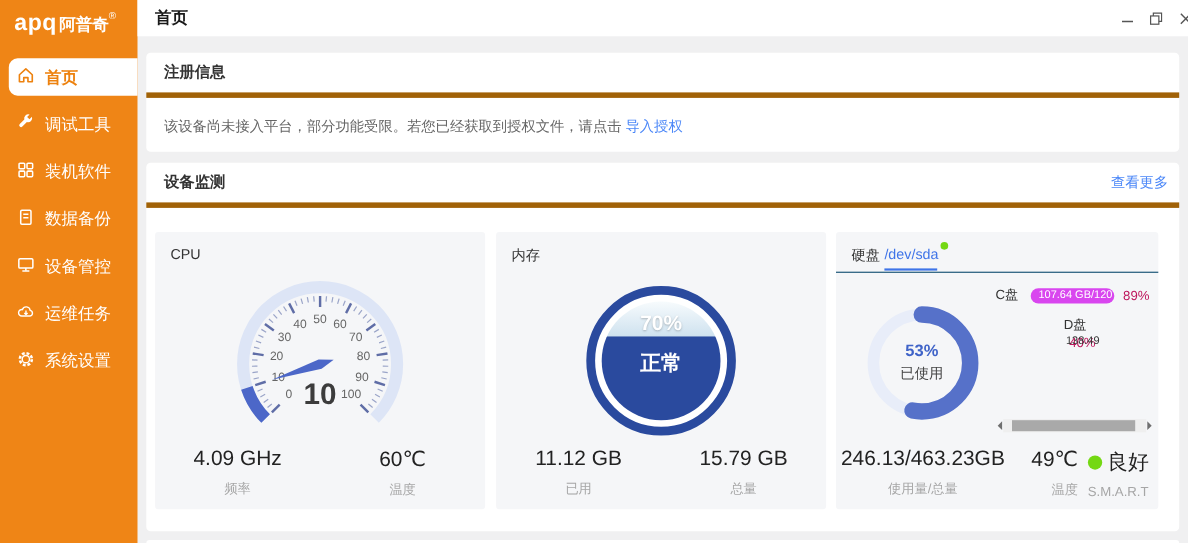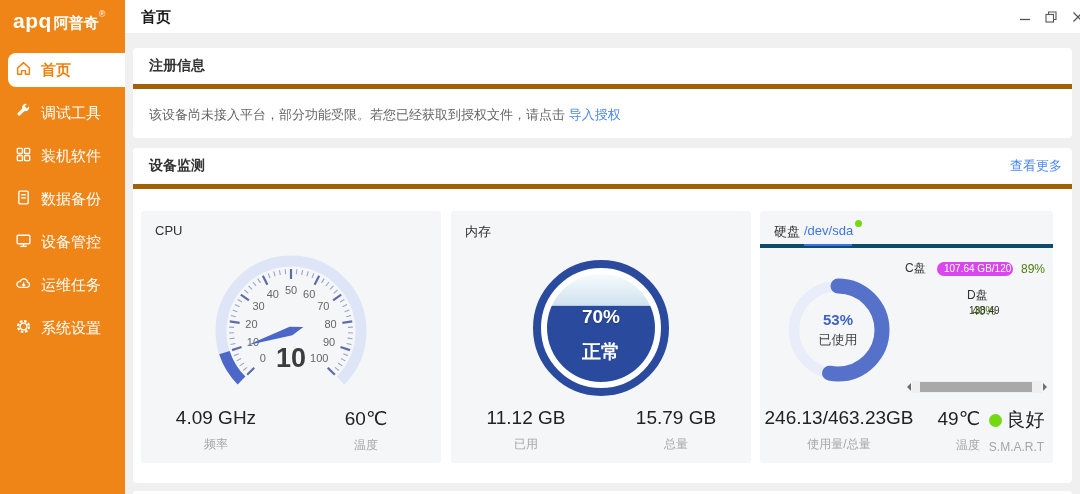--- a/index.html
+++ b/index.html
@@ -51,45 +51,45 @@
   
   #gauge { position:absolute; left:0; top:28px; }
 
   
   #mem-circle { position:absolute; left:82px; top:49px; width:136px; height:136px;
     border-radius:50%; border:8px solid #2a4a9e; background:#fff;
     display:flex; align-items:center; justify-content:center; }
   #mem-fill { width:108px; height:108px; border-radius:50%; position:relative; overflow:hidden; }
   #mem-texts { position:absolute; left:0; right:0; top:0; bottom:0; display:flex;
     flex-direction:column; align-items:center; color:#fff; font-weight:700; }
-  #mem-pct { margin-top:32px; font-size:19px; text-shadow:0 1px 2px rgba(0,0,0,.25); }
+  #mem-pct { margin-top:10px; font-size:19px; text-shadow:0 1px 2px rgba(0,0,0,.25); }
   #mem-status { margin-top:11px; font-size:19px; }
 
   
-  #disk-tab-row { position:absolute; left:0; right:0; top:0; height:37px; border-bottom:4px solid #0c4a6e; }
+  #disk-tab-row { position:absolute; left:0; right:0; top:0; height:37px; border-bottom:1px solid #0c4a6e; }
   #disk-title { position:absolute; left:14px; top:12px; font-size:13px; color:#333; }
   #disk-tab { position:absolute; left:44px; top:12px; font-size:13px; color:#3f74e8; cursor:pointer; }
   #disk-tab-dot { position:absolute; right:-9px; top:-3px; width:7px; height:7px;
     border-radius:50%; background:#74d813; }
   #disk-tab-underline { position:absolute; left:44px; top:33px; width:48px; height:2px; background:#3f74e8; }
   #donut-wrap { position:absolute; left:23px; top:64px; width:110px; height:110px; }
   #donut-center { position:absolute; left:0; top:0; width:110px; height:110px; display:flex;
     flex-direction:column; align-items:center; justify-content:center; }
   #donut-pct { font-size:15px; font-weight:700; color:#3f63c8; }
   #donut-label { font-size:13px; color:#444; margin-top:3px; }
 
   .part-row { position:absolute; left:145px; width:150px; height:15px; display:flex; align-items:center; }
   #part-row-0 { top:50px; } #part-row-1 { top:76px;flex-direction:column; }
   .part-name { width:26px; font-size:12px; color:#333; }
   .part-track { width:76px; height:14px; margin-left:6px; background:#d946ef; border-radius:7px; position:relative; }
   .part-fill { height:14px; background:#2e7cf5; border-radius:7px; }
   .part-text { position:absolute; top:1px; font-size:10px; line-height:12px; white-space:nowrap; }
   #part-row-0 .part-text { left:7px; color:#fff; }
   #part-row-1 .part-text { left:24px; color:#333; }
-  .part-pct { margin-left:8px; font-size:12px; color:#4d7c0f; }
+  .part-pct { margin-left:8px; font-size:12px; color:#be185d; }
 
   #disk-scrollbar { position:absolute; left:143px; top:170px; width:148px; height:12px;
     display:flex; align-items:center; }
   .sb-arrow { width:0; height:0; border:4px solid transparent; cursor:pointer; }
   #sb-left  { border-right-color:#6f6f6f; margin-right:1px; }
   #sb-right { border-left-color:#6f6f6f; margin-left:1px; }
   #sb-track { flex:1; height:12px; background:#efefef; position:relative; }
   #sb-thumb { position:absolute; left:8px; top:1px; width:112px; height:10px; background:#a9a9a9; cursor:pointer; }
 
   #disk-stats .stat:nth-child(1){ flex:0 0 158px; }

